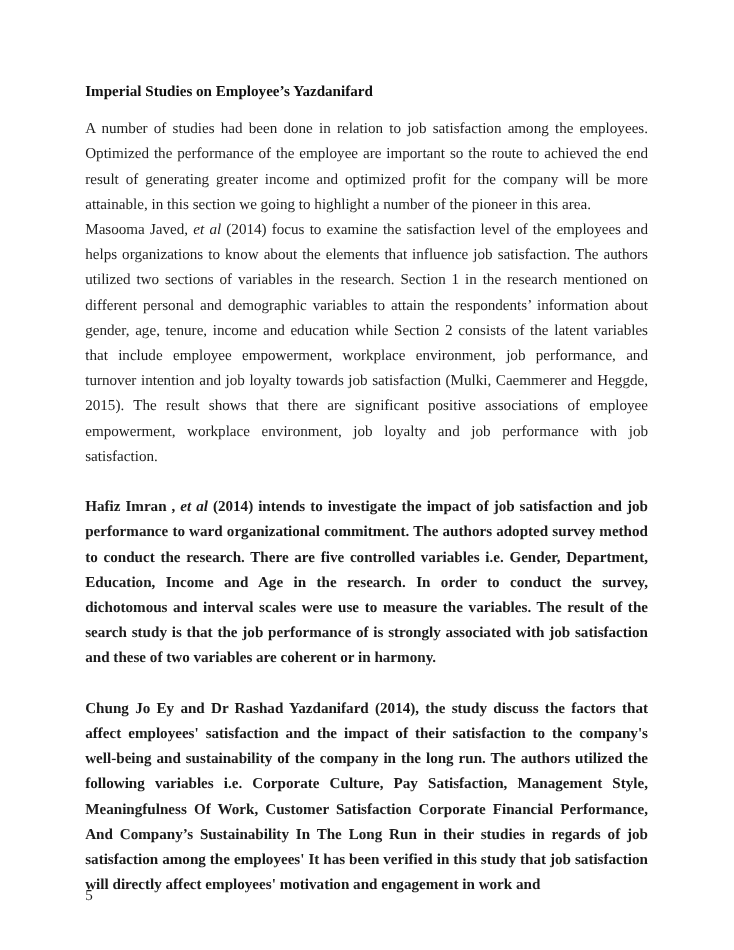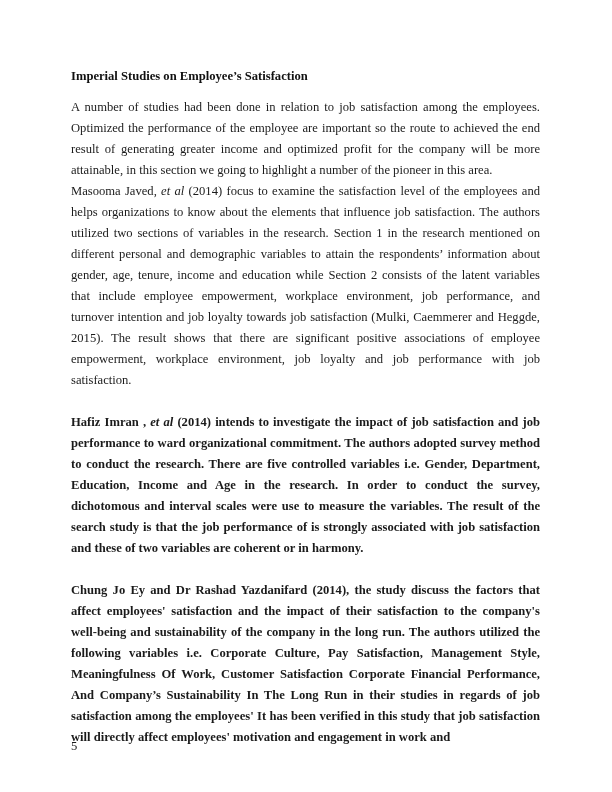--- a/index.html
+++ b/index.html
@@ -55,21 +55,21 @@
     color: #1b1b1b;
   }
 </style>
 </head>
 <body>
 
 <div class="page">
   <div class="content">
 
 
-    <h2 class="heading">Imperial Studies on Employee’s Satisfaction</h2>
+    <h2 class="heading">Imperial Studies on Employee’s Yazdanifard</h2>
 
     <p class="para">A number of studies had been done in relation to job satisfaction among the employees. Optimized the performance of the employee are important so the route to achieved the end result of generating greater income and optimized profit for the company will be more attainable, in this section we going to highlight a number of the pioneer in this area.</p>
 
     <p class="para"><span>Masooma Javed, </span><span class="italic">et al</span><span> (2014) focus to examine the satisfaction level of the employees and helps organizations to know about the elements that influence job satisfaction. The authors utilized two sections of variables in the research. Section 1 in the research mentioned on different personal and demographic variables to attain the respondents’ information about gender, age, tenure, income and education while Section 2 consists of the latent variables that include employee empowerment, workplace environment, job performance, and turnover intention and job loyalty towards job satisfaction (Mulki, Caemmerer and Heggde, 2015). The result shows that there are significant positive associations of employee empowerment, workplace environment, job loyalty and job performance with job satisfaction.</span></p>
 
     <p class="para spaced"><span>Hafiz Imran , </span><span class="italic">et al</span><span> (2014)  intends to investigate the impact of job satisfaction and job performance to ward organizational commitment. The authors adopted survey method to conduct the research.  There are five controlled variables i.e. Gender, Department, Education, Income and Age in the research. In order to conduct the survey, dichotomous and interval scales were use to measure the variables. The result of the search study is that the job performance of is strongly associated with job satisfaction and these of two variables are coherent or in harmony.</span></p>
 
     <p class="para spaced">Chung Jo Ey and Dr Rashad Yazdanifard (2014), the study discuss the factors that affect employees' satisfaction and the impact of their satisfaction to the company's well-being and sustainability of the company in the long run. The authors utilized the following variables i.e. Corporate Culture, Pay Satisfaction, Management Style, Meaningfulness Of Work, Customer Satisfaction Corporate Financial Performance, And Company’s Sustainability In The Long Run in their studies in regards of job satisfaction among the employees' It has been verified in this study that job satisfaction will directly affect employees' motivation and engagement in work and</p>
 
   </div>

